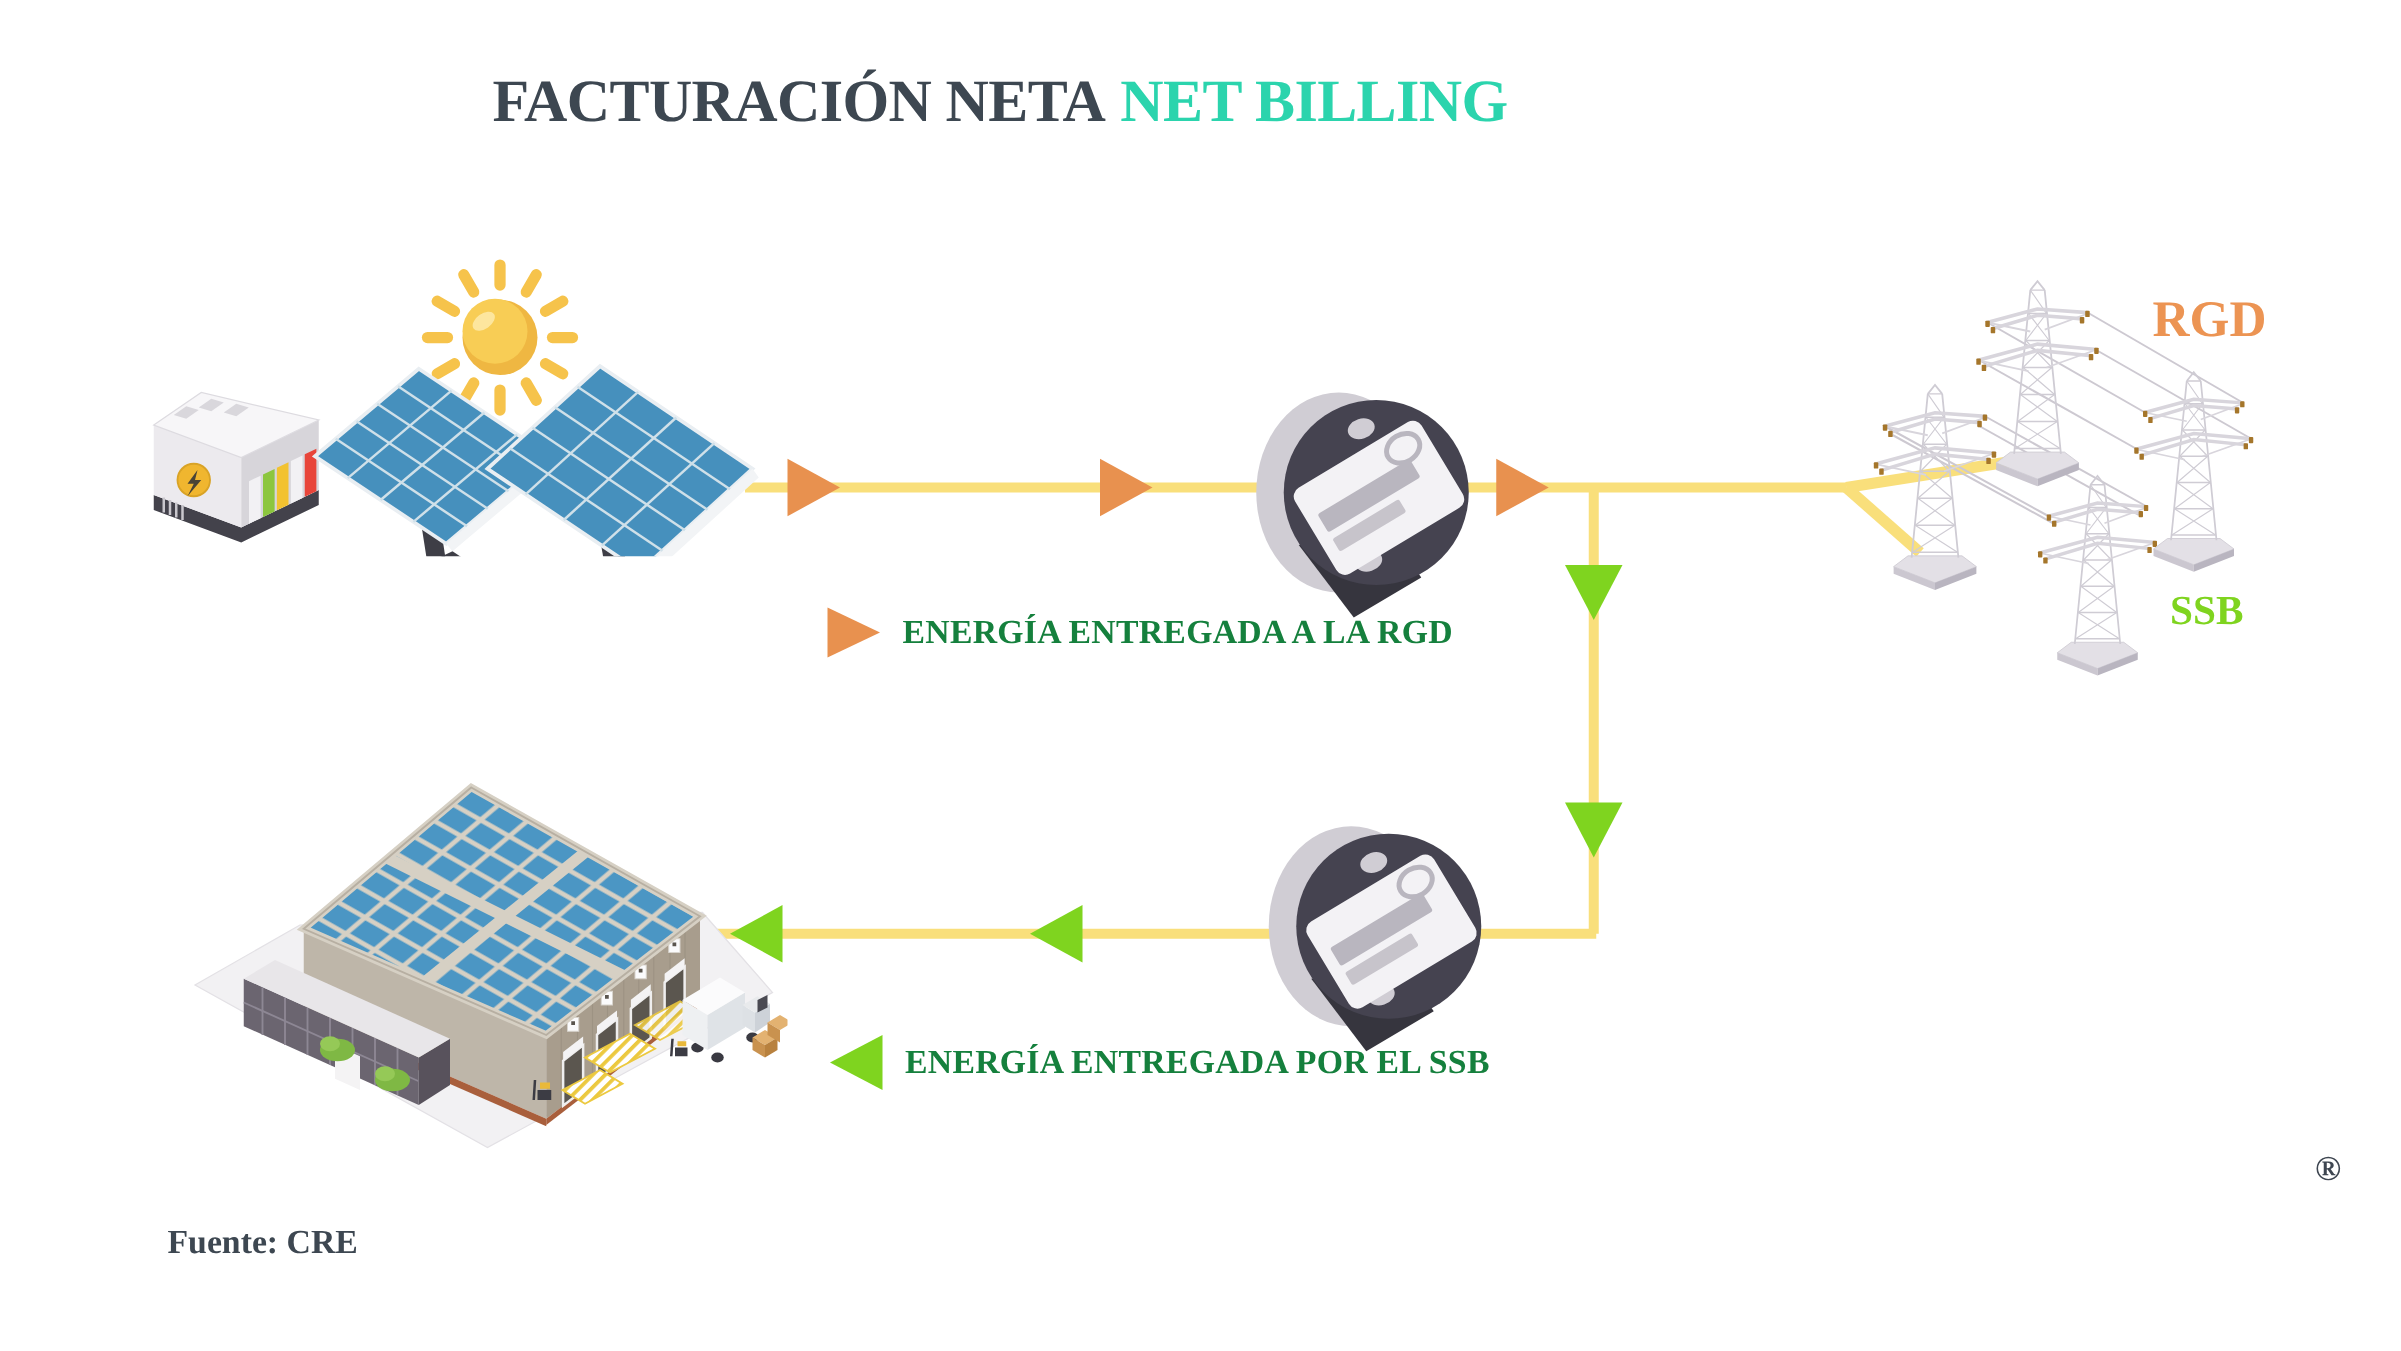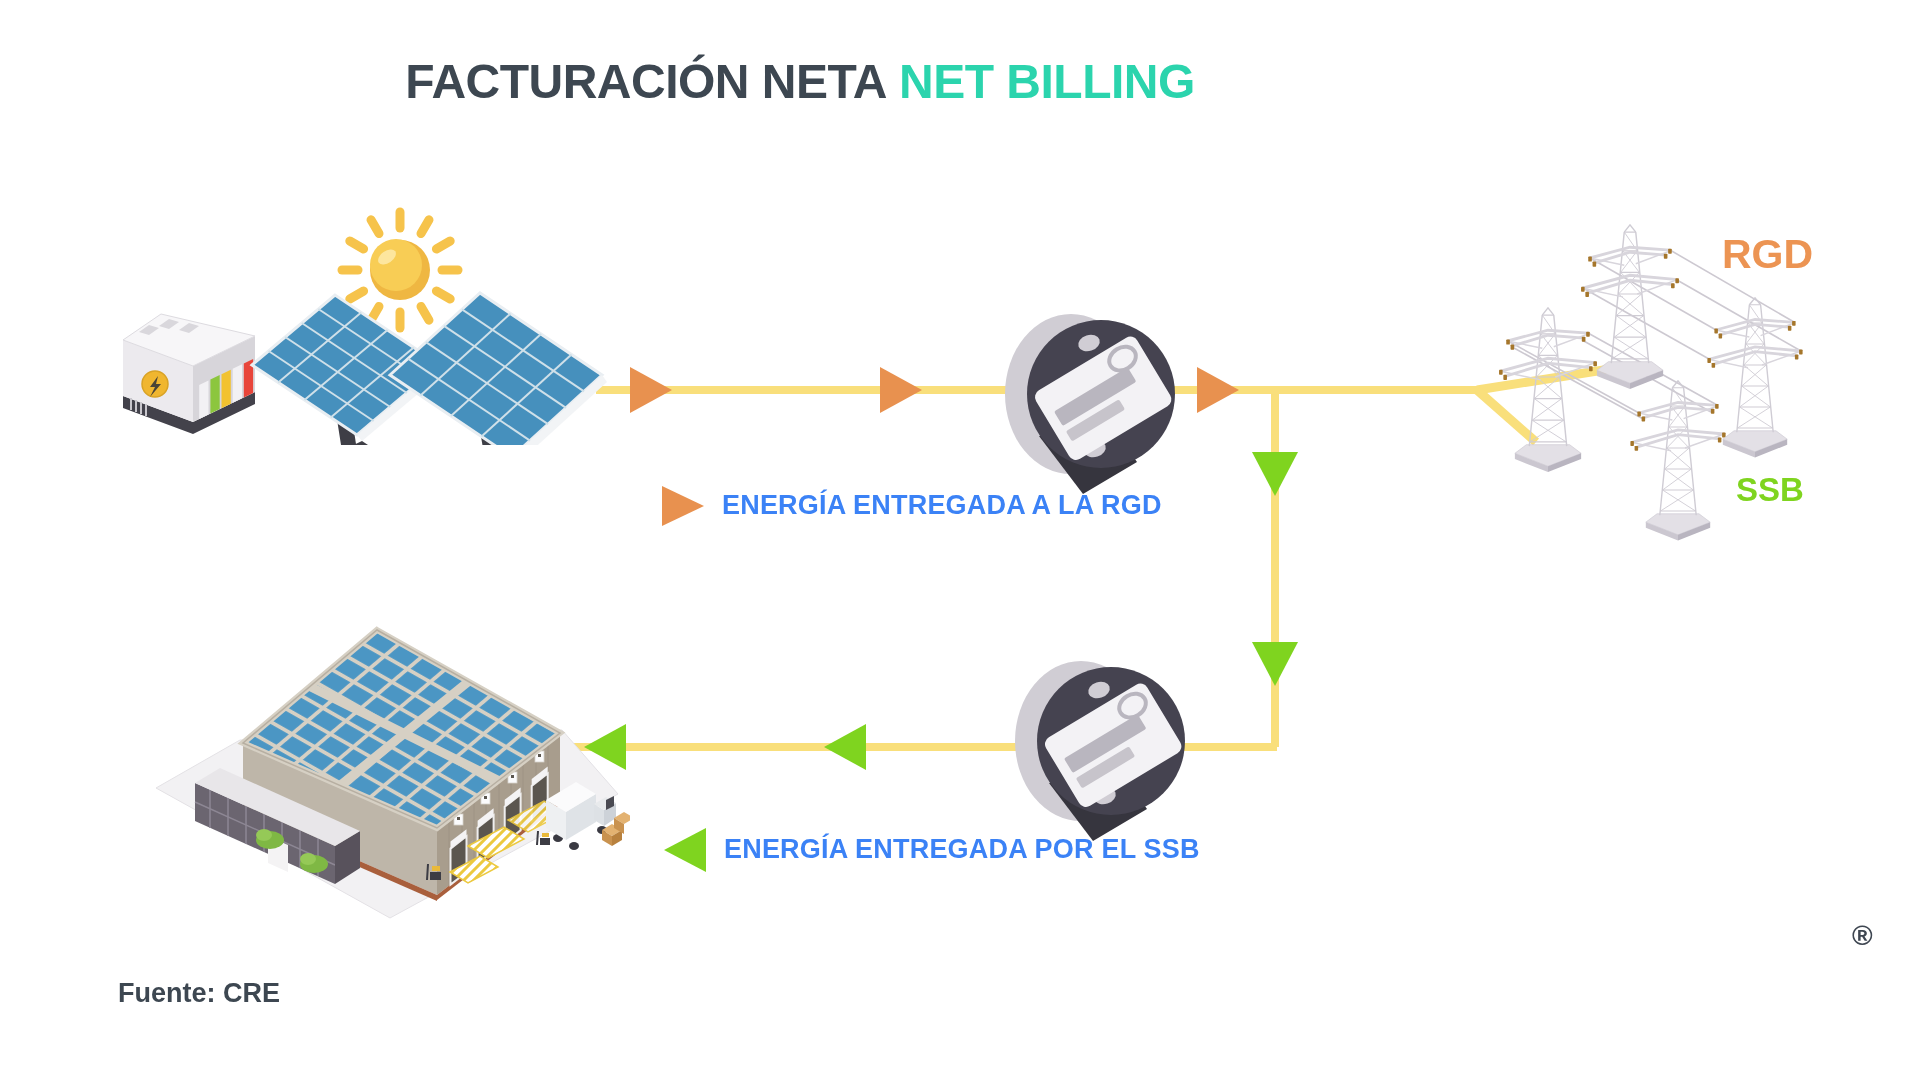--- a/index.html
+++ b/index.html
@@ -1,31 +1,31 @@
 <!DOCTYPE html>
 <html><head>
 <meta charset="utf-8">
 <style>
   html,body{margin:0;padding:0;background:#ffffff;}
   #canvas{position:relative;width:1921px;height:1081px;background:#ffffff;overflow:hidden;
-          font-family:Liberation Sans, sans-serif;}
+          font-family:Liberation Serif, serif;}
   .abs{position:absolute;}
   #flow-svg{left:0;top:0;z-index:1;}
   .illus{z-index:2;}
   .meter{z-index:3;}
   .txt{z-index:4;}
   #title{left:0;top:54px;width:1600px;text-align:center;font-size:48px;font-weight:bold;
          letter-spacing:-0.5px;color:#3d4751;white-space:nowrap;}
   #title .accent{color:#2bd4ad;margin-left:12px;}
   #rgd-label{left:1722px;top:231px;font-size:41px;font-weight:bold;color:#ec9453;}
   #ssb-label{left:1736px;top:471px;font-size:33px;font-weight:bold;color:#7fd41f;}
-  .flow-label{font-size:27px;font-weight:bold;color:#3b82f6;letter-spacing:0.2px;white-space:nowrap;}
+  .flow-label{font-size:27px;font-weight:bold;color:#15803d;letter-spacing:0.2px;white-space:nowrap;}
   #flow-label-rgd{left:722px;top:490px;}
   #flow-label-ssb{left:724px;top:834px;}
-  #source-note{left:118px;top:978px;font-size:27px;font-weight:bold;color:#3d4751;}
+  #source-note{left:134px;top:978px;font-size:27px;font-weight:bold;color:#3d4751;}
   #brand{left:1502px;top:916px;font-size:96px;font-weight:bold;color:#3e4651;line-height:1.1;white-space:nowrap;}
   #brand .i-wrap{position:relative;display:inline-block;}
   #brand .i-dot{position:absolute;top:8px;left:50%;transform:translateX(-50%);
                 width:19px;height:19px;border-radius:50%;background:#2bd4ad;}
   #brand-reg{left:1852px;top:920px;font-size:28px;font-weight:bold;color:#3e4651;}
 </style>
 </head>
 <body>
 
 <div id="canvas">

